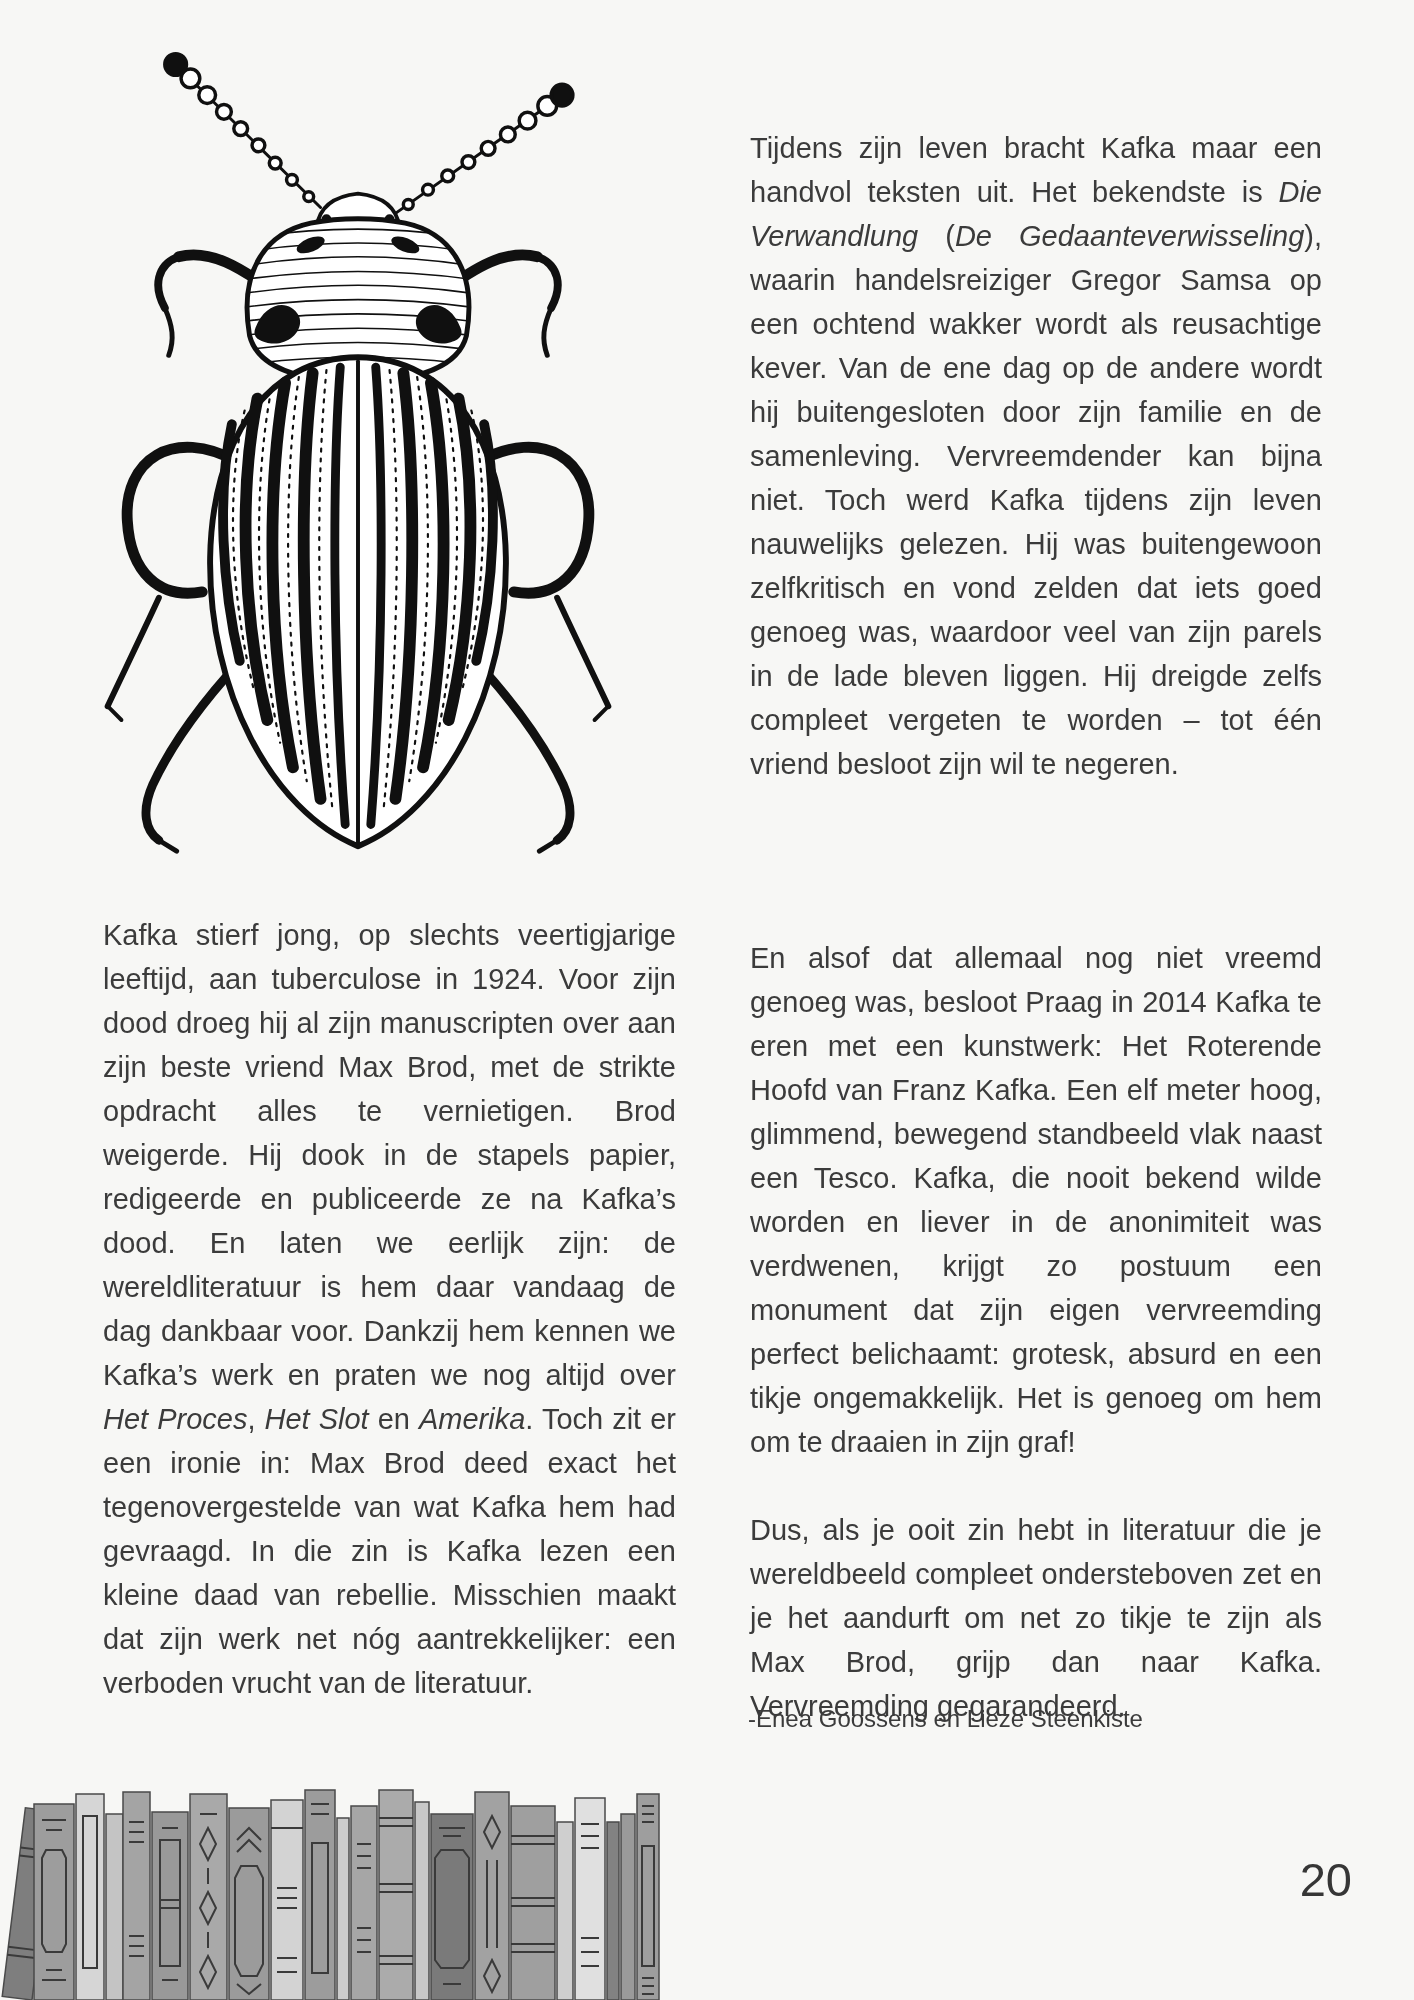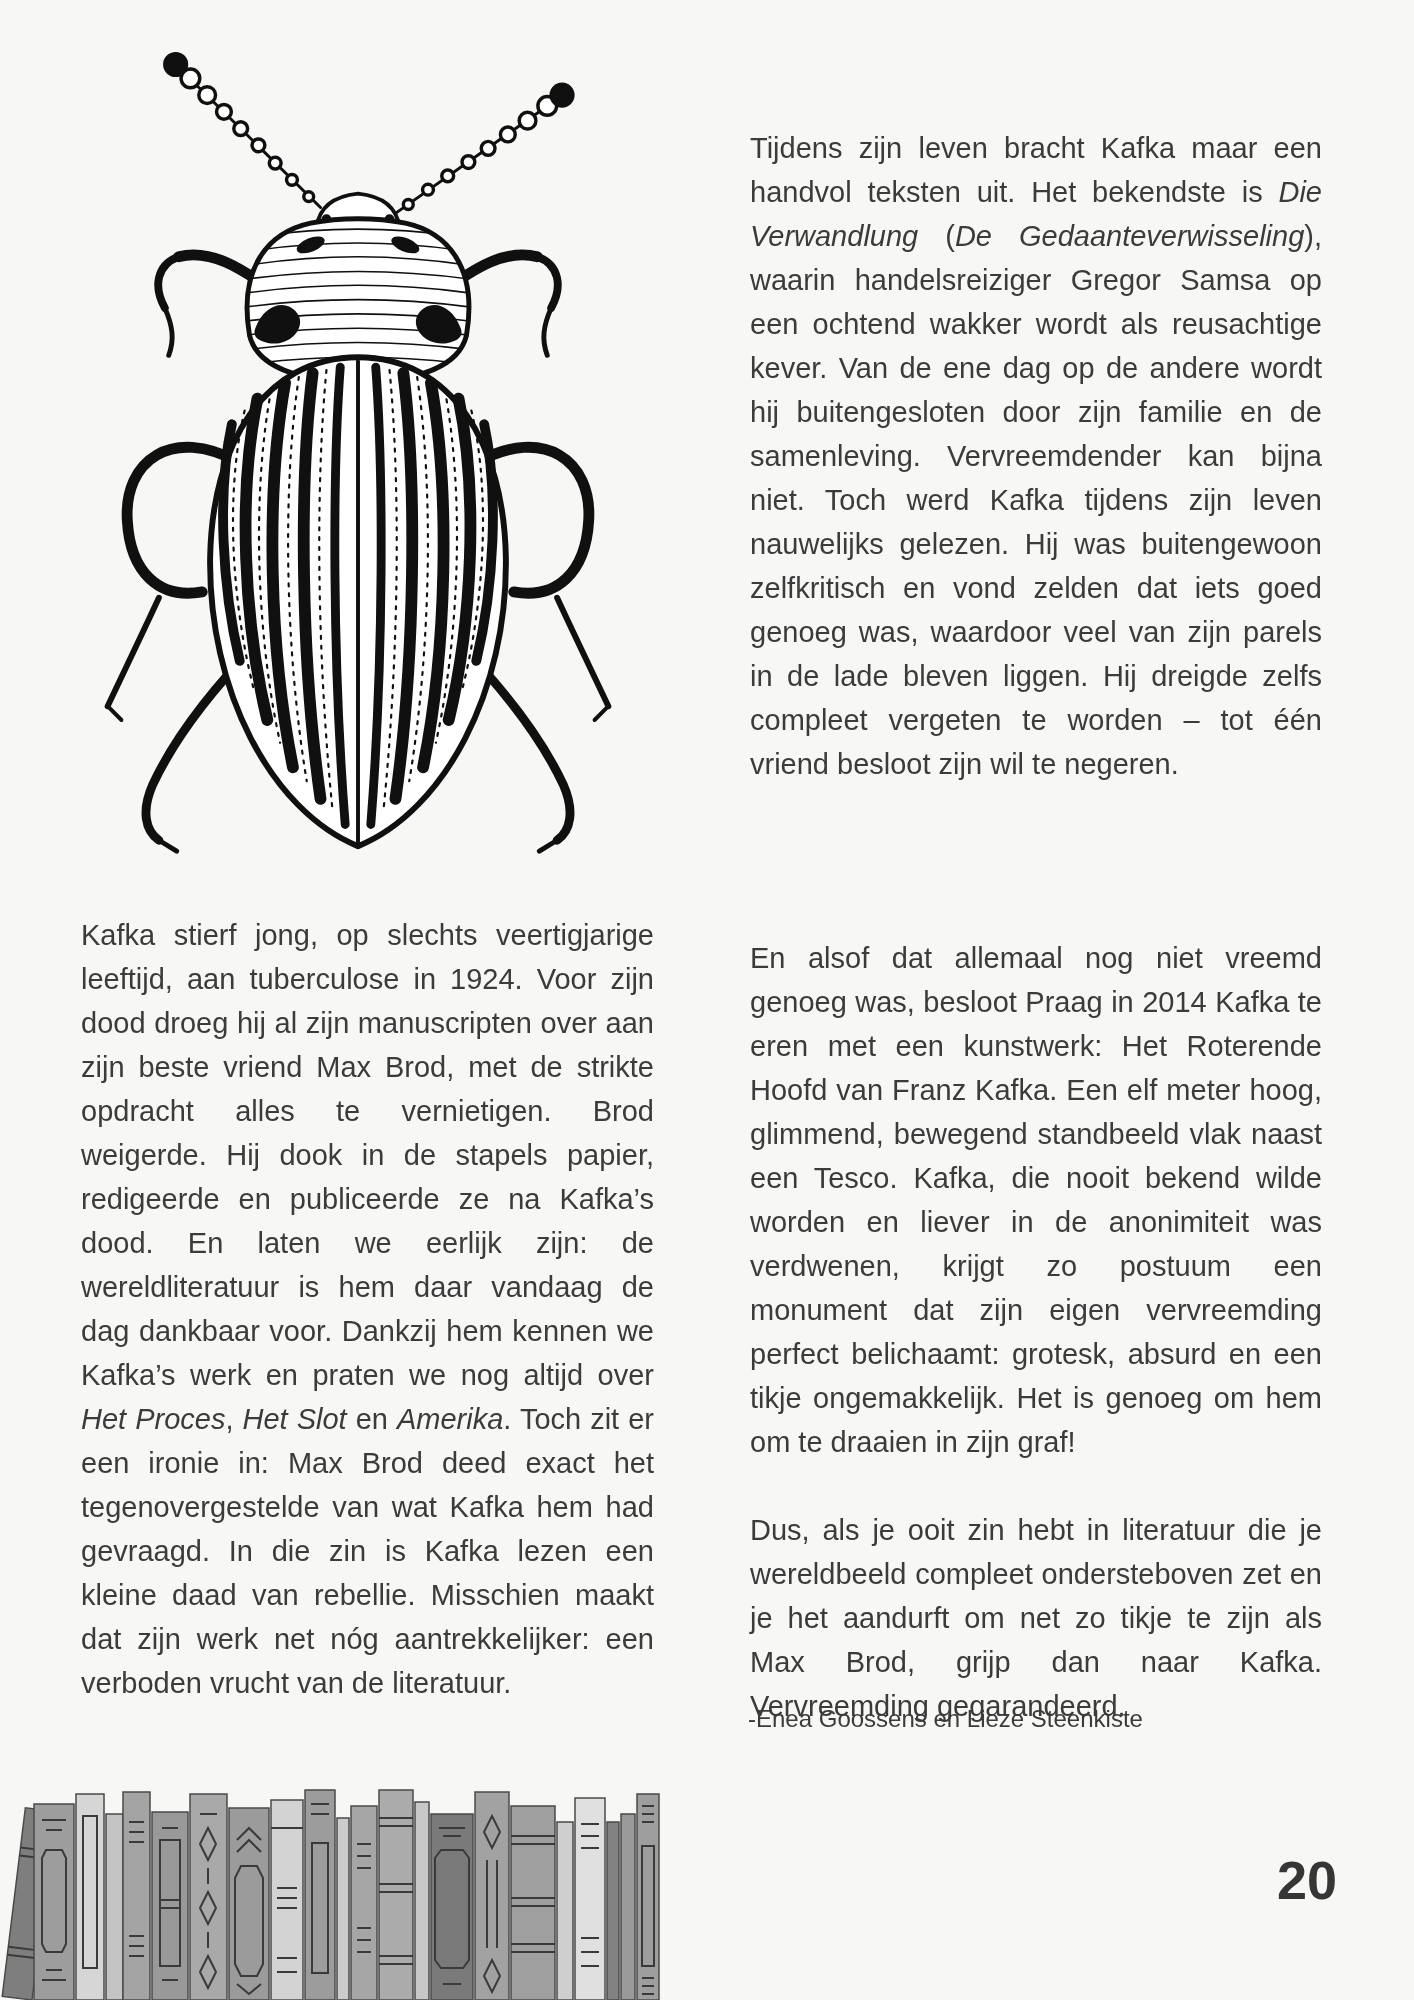--- a/index.html
+++ b/index.html
@@ -16,32 +16,32 @@
   .bodytext {
     font-size: 29px;
     line-height: 44px;
     text-align: justify;
     margin: 0;
   }
   .bodytext em { font-style: italic; }
 
   .beetle-wrap   { position: absolute; left: 62px;  top: 30px;  width: 592px; height: 828px; }
   .intro-wrap    { position: absolute; left: 750px; top: 126px; width: 572px; }
-  .leftcol-wrap  { position: absolute; left: 81px;  top: 913px; width: 573px; }
+  .leftcol-wrap  { position: absolute; left: 103px;  top: 913px; width: 573px; }
   .rightcol-wrap { position: absolute; left: 750px; top: 936px; width: 572px; }
   .rightcol-wrap .para2 { margin-top: 44px; }
 
   .byline {
     position: absolute; left: 748px; top: 1700px; width: 600px;
     font-size: 24px; line-height: 38px; text-align: left;
   }
 
   .page-number {
     position: absolute; left: 1262px; top: 1852px; width: 90px;
-    font-size: 54px; line-height: 56px; color: #363636; text-align: center; font-weight: bold;
+    font-size: 47px; line-height: 56px; color: #363636; text-align: right;
   }
 
   .books-wrap { position: absolute; left: 0; top: 1788px; width: 660px; height: 212px; }
 
   svg { display: block; width: 100%; height: 100%; }
   .orn { stroke: #3a3a3a; stroke-width: 2; fill: none; }
   .bookrect { stroke: #4a4a4a; stroke-width: 1.5; }
   .ink { stroke: #101010; fill: none; stroke-linecap: round; }
 </style>
 </head>

